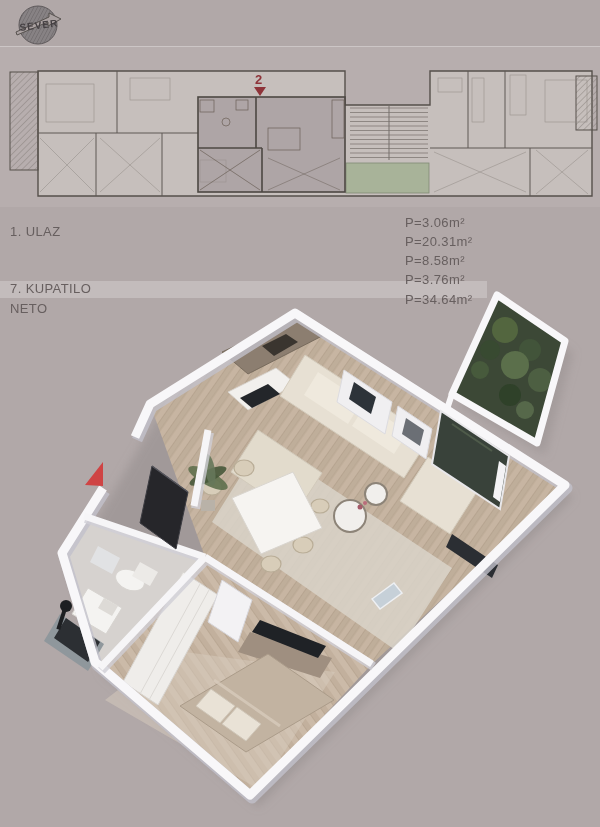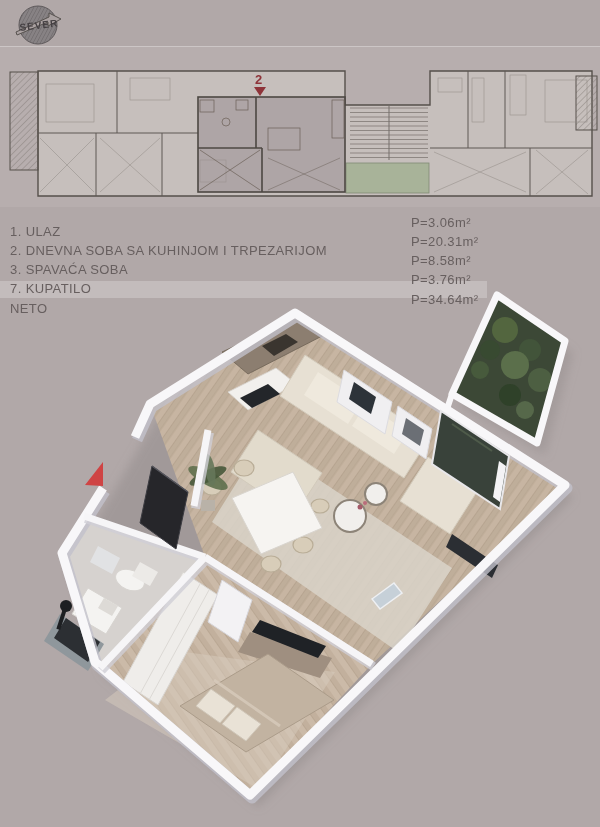--- a/index.html
+++ b/index.html
@@ -9,21 +9,21 @@
   .strip-bg{position:absolute;left:0;top:46px;width:600px;height:160px;
             background:rgba(205,198,196,0.22);border-top:1px solid rgba(255,255,255,0.30);}
   svg{position:absolute;display:block;}
   #logo-svg{left:14px;top:3px;}
   #siteplan-svg{left:0;top:58px;}
   #render-svg{left:0;top:255px;}
   .legend{position:absolute;left:0;top:0;width:600px;}
   .legend-row{position:absolute;left:0;width:600px;height:19px;font-size:13px;
               color:#675f5f;letter-spacing:.4px;line-height:19px;}
   .legend-row .lbl{position:absolute;left:10px;white-space:nowrap;margin-top:9px;}
-  .legend-row .val{position:absolute;left:405px;white-space:nowrap;margin-left:6px;}
+  .legend-row .val{position:absolute;left:405px;white-space:nowrap;}
   .neto-band{position:absolute;left:0;top:281px;width:487px;height:17px;background:#c3bcbc;}
   .r0{top:213px}.r1{top:232px}.r2{top:251px}.r3{top:270px}.r4{top:290px}
 </style>
 </head>
 <body>
 
 <div class="page">
 
   <div class="strip-bg"></div>
 
@@ -112,25 +112,23 @@
     </g>
   </svg>
 
   <div class="neto-band"></div>
   <div class="legend">
     <div class="legend-row r0">
       <span class="lbl">1. ULAZ</span>
       <span class="val">P=3.06m²</span>
     </div>
     <div class="legend-row r1">
-      <span class="lbl">2. DNEVNA SOBA SA KUHINJOM I TRPEZARIJOM</span>
       <span class="val">P=20.31m²</span>
     </div>
     <div class="legend-row r2">
-      <span class="lbl">3. SPAVAĆA SOBA</span>
       <span class="val">P=8.58m²</span>
     </div>
     <div class="legend-row r3">
       <span class="lbl">7. KUPATILO</span>
       <span class="val">P=3.76m²</span>
     </div>
     <div class="legend-row r4">
       <span class="lbl">NETO</span>
       <span class="val">P=34.64m²</span>
     </div>

